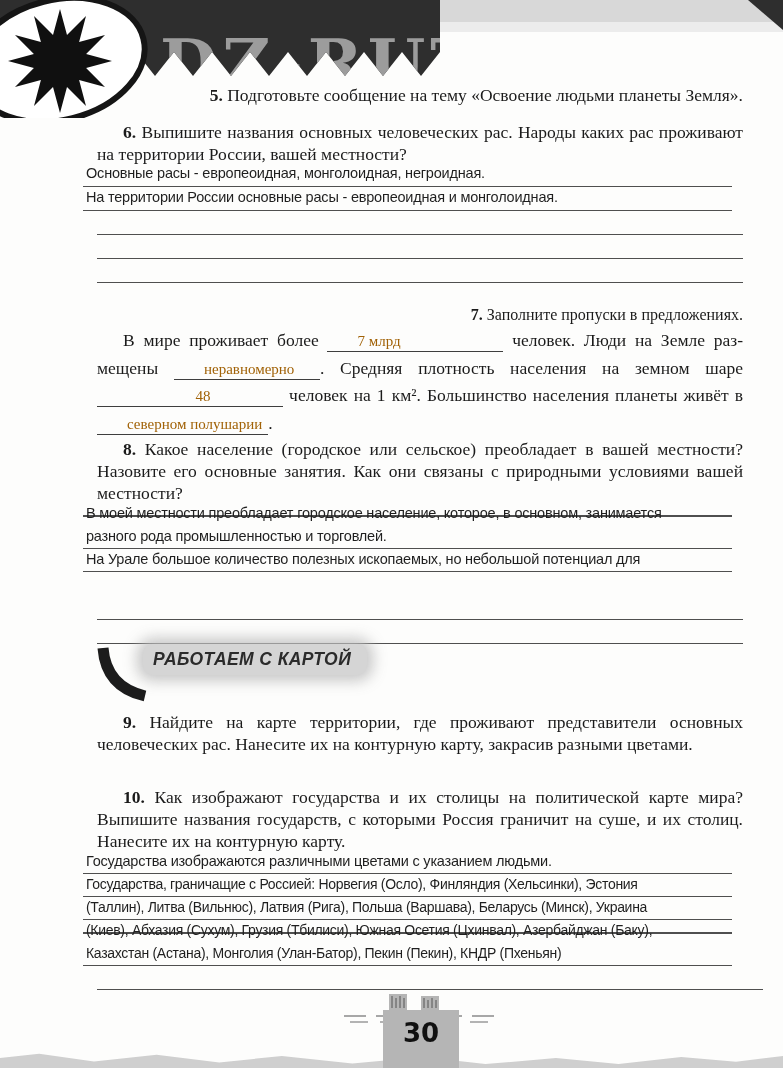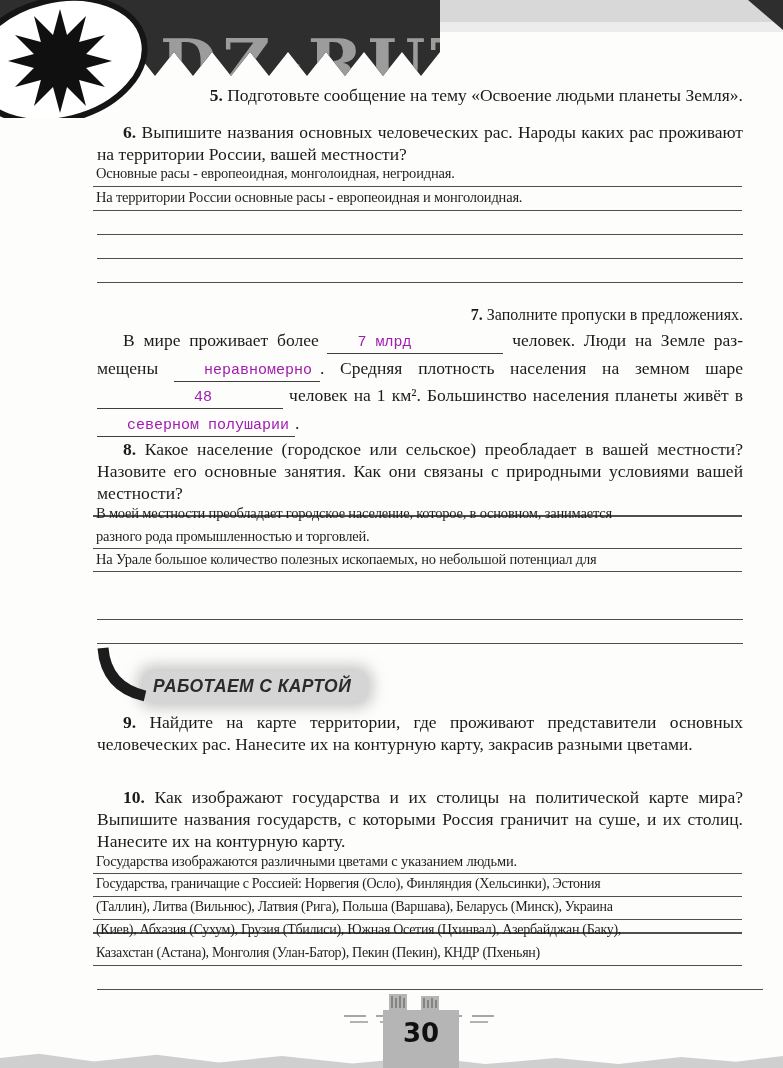--- a/index.html
+++ b/index.html
@@ -6,42 +6,42 @@
   .page{position:relative;width:783px;height:1068px;background:#fdfdfc;overflow:hidden;
         font-family:"Liberation Serif",serif;margin:0 auto;}
   
   .question{position:absolute;left:97px;width:646px;margin:0;font-size:17.5px;line-height:22px;
             text-align:justify;color:#1b1b1b;hyphens:manual;-webkit-hyphens:manual;text-indent:26px;}
   .single{text-align:right;}
   .qnum{font-weight:bold;}
   .q7head{font-size:16px;}
   .fill{line-height:27.6px;}
   
-  .hw{font-family:Liberation Mono, monospace;color:#a21caf;}
+  .hw{font-family:Liberation Serif, serif;color:#a16207;}
   .blank-inline{display:inline-block;border-bottom:1.6px solid #3e3e3e;font-size:15px;
                 padding:0 4px;vertical-align:baseline;line-height:20px;}
   .b1{min-width:168px;text-align:left;}
   .b2{min-width:138px;text-align:left;}
   .b3{min-width:178px;text-align:center;}
   .b4{padding-right:6px;}
   
-  .answer-line{position:absolute;left:93px;width:646px;height:23px;line-height:22px;
-               font-family:Liberation Serif, serif;font-size:14.5px;letter-spacing:-0.2px;
+  .answer-line{position:absolute;left:83px;width:646px;height:23px;line-height:22px;
+               font-family:Liberation Sans, sans-serif;font-size:14.5px;letter-spacing:-0.2px;
                color:#1f1f1f;border-bottom:1.6px solid #4f4f4f;white-space:nowrap;padding-left:3px;}
   .h24{height:24px;line-height:23px;}
   .small{font-size:14px;letter-spacing:-0.3px;}
   .ruled-blank{position:absolute;left:97px;width:646px;height:24px;border-bottom:1.6px solid #4f4f4f;}
   .strike{border-bottom:none;
           background:linear-gradient(to bottom,transparent 58%,#4f4f4f 58%,#4f4f4f 65%,transparent 65%);}
   .wide{width:666px;}
   
   .banner{position:absolute;top:0;left:0;}
   .wm{font-family:"DejaVu Serif",serif;font-weight:bold;font-size:66px;letter-spacing:5px;fill:#9c9c9c;}
   
-  .map-header{position:absolute;left:93px;top:644px;display:flex;align-items:flex-end;}
+  .map-header{position:absolute;left:93px;top:644px;display:flex;align-items:flex-start;}
   .map-title{font-family:"Liberation Sans",sans-serif;font-weight:bold;font-style:italic;
              font-size:17.5px;letter-spacing:0.4px;color:#2b2b2b;background:#d5d5d5;
              padding:5px 16px 5px 10px;border-radius:10px;
              box-shadow:0 0 14px 6px rgba(190,190,190,0.85);}
   .arc-icon{margin-right:-6px;position:relative;z-index:2;}
   
   .badge{position:absolute;left:336px;top:990px;}
   .torn{position:absolute;left:0;bottom:0;width:783px;height:22px;background:#cfcfcf;
         clip-path:polygon(0 100%,0 55%,5% 35%,12% 70%,20% 40%,28% 75%,36% 45%,45% 80%,54% 50%,
                           62% 82%,71% 55%,79% 82%,87% 50%,94% 72%,100% 45%,100% 100%);}

